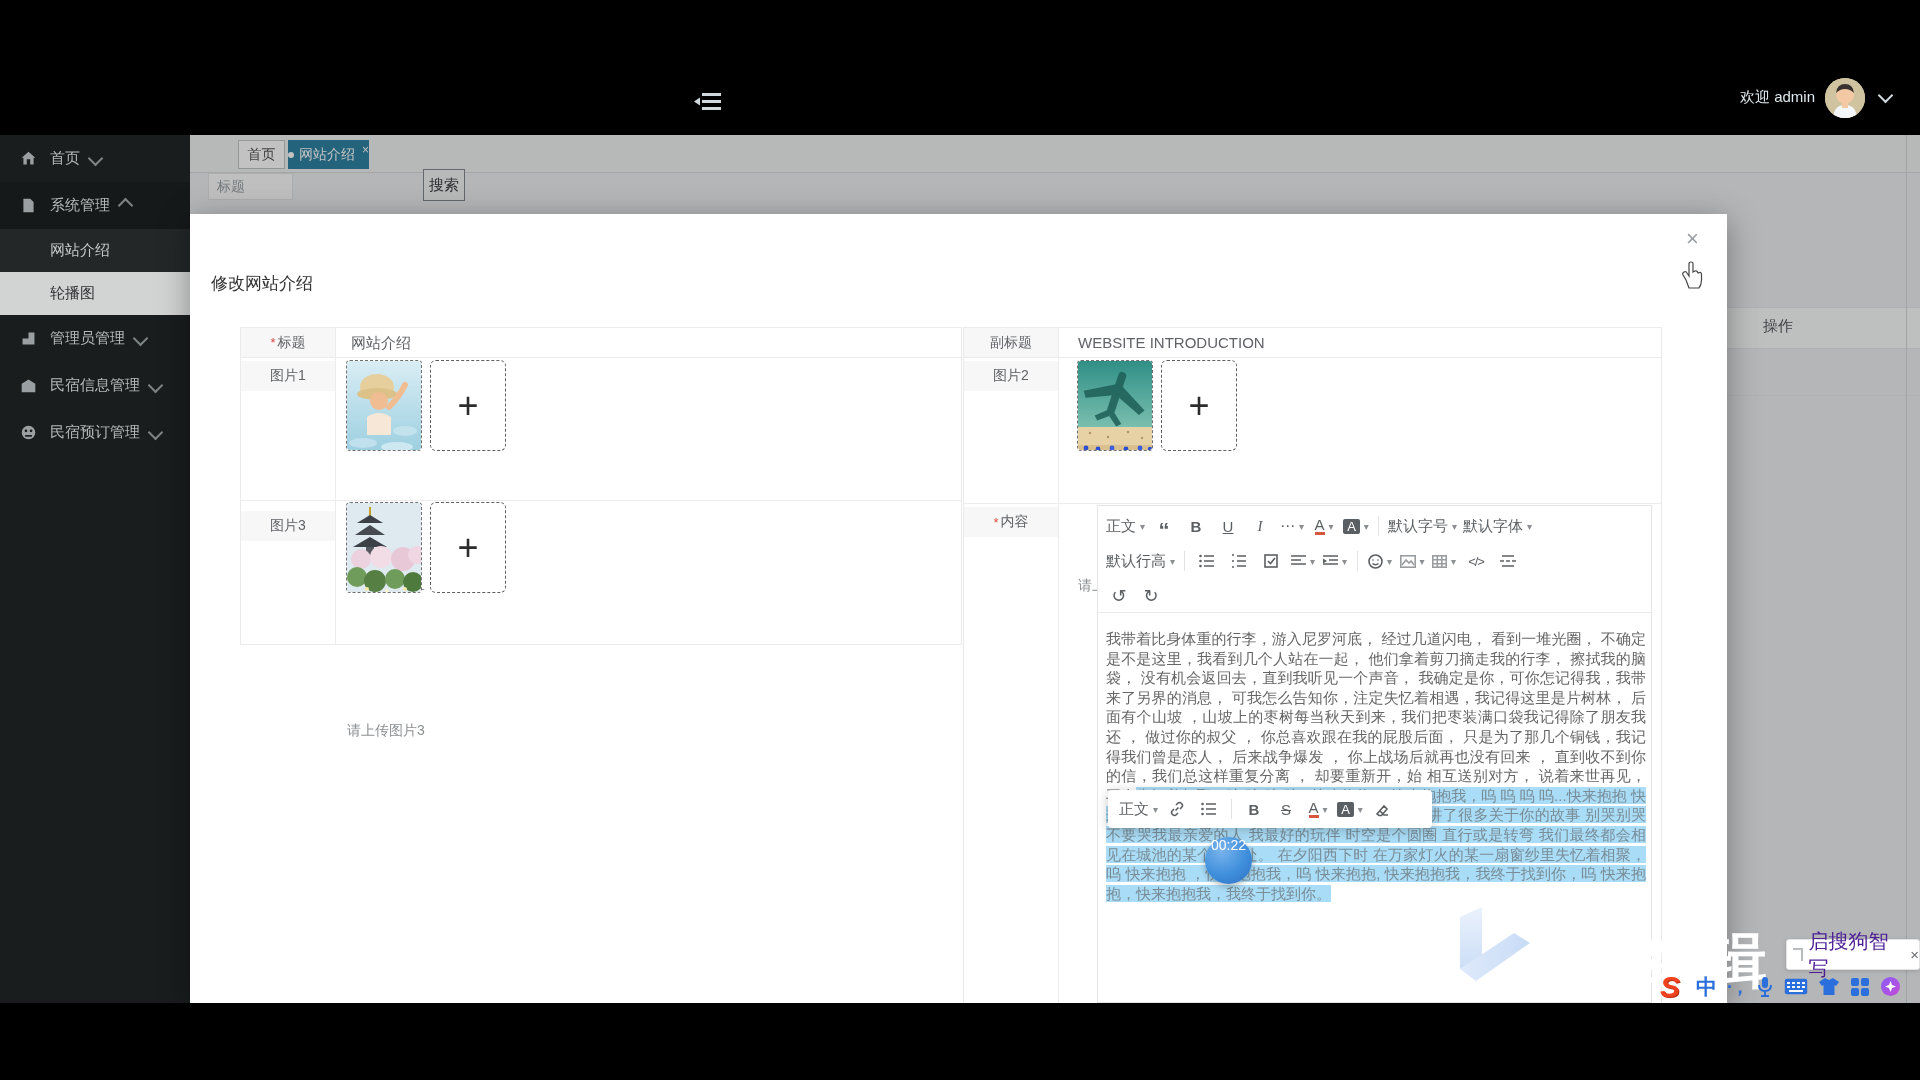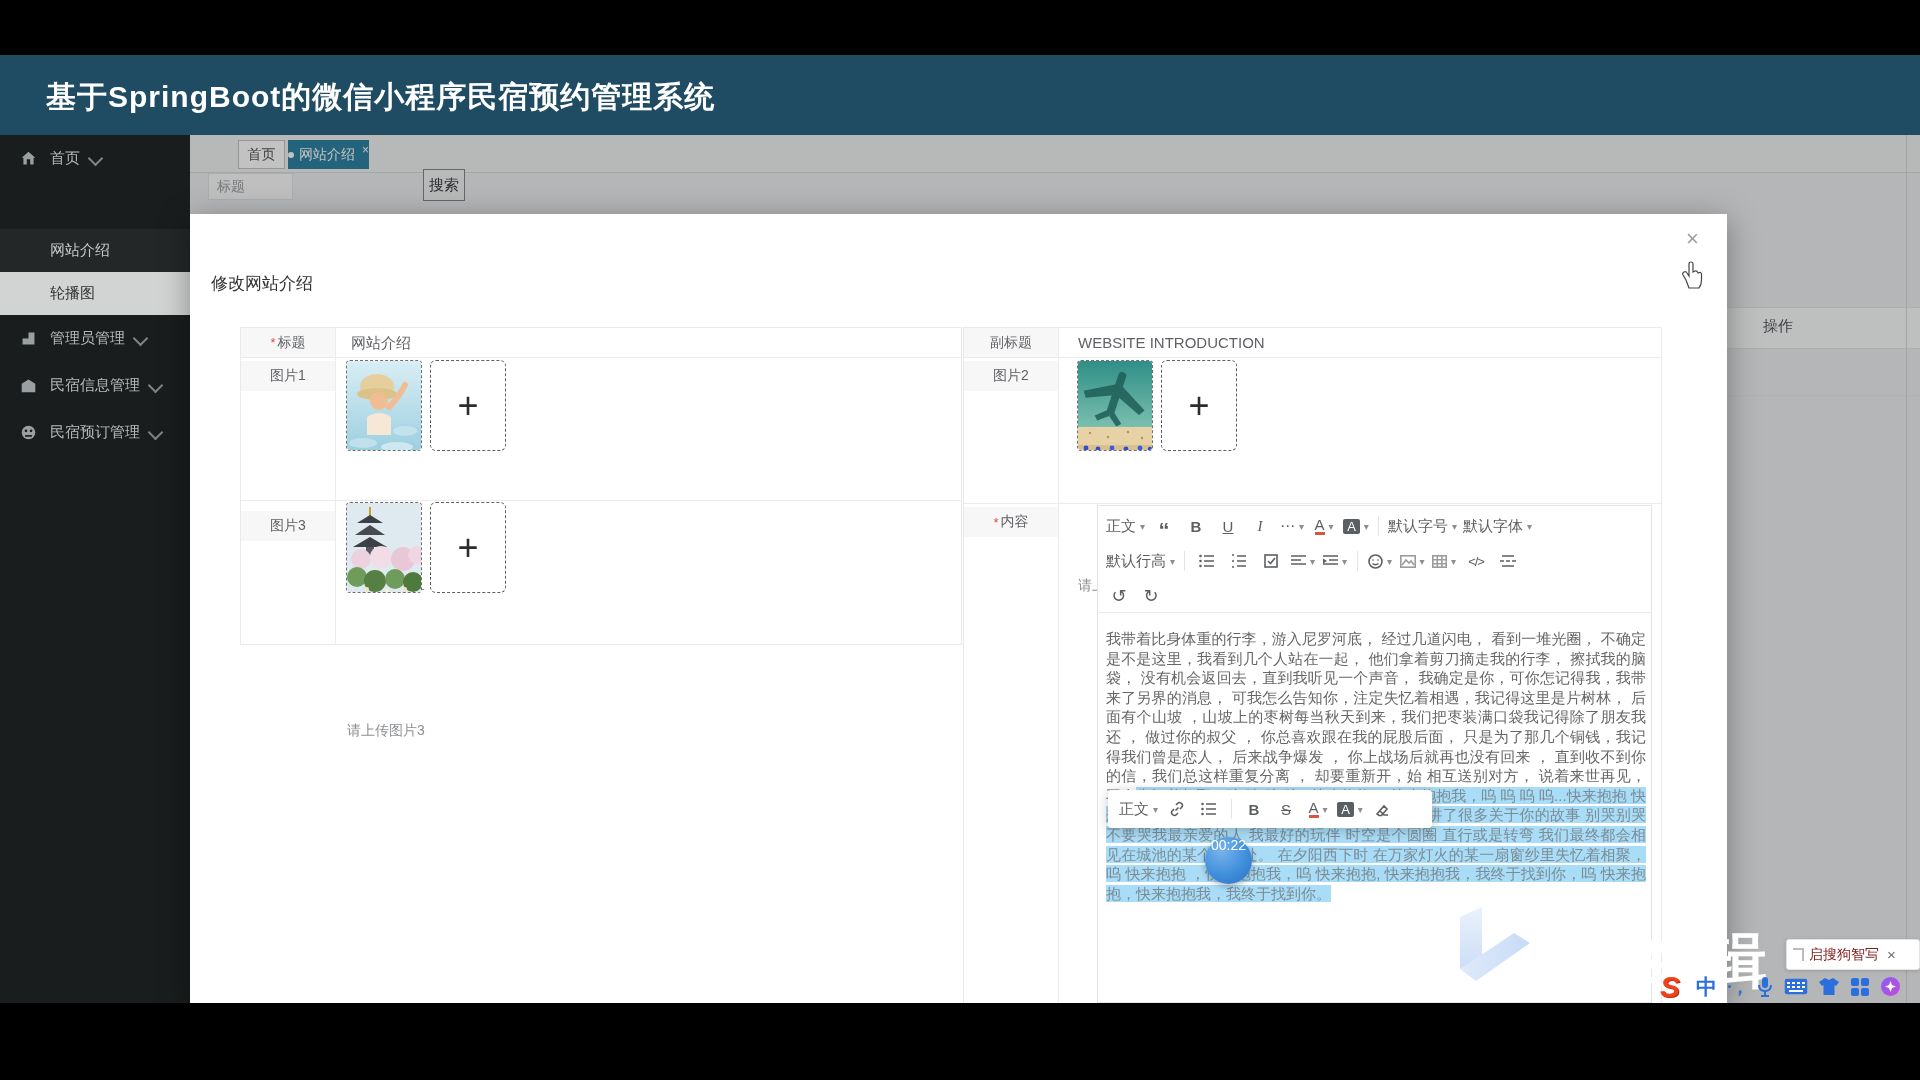--- a/index.html
+++ b/index.html
@@ -66,39 +66,36 @@
   .sel{background:#a9dcf6;color:#7a8c96;}
   
   .float-tb{left:1108px;top:790px;width:324px;height:38px;background:#fff;border-radius:4px;box-shadow:0 2px 12px rgba(0,0,0,.22);display:flex;align-items:center;padding:0 8px;box-sizing:border-box;z-index:12;}
   
   .recorder{left:1205px;top:837px;width:47px;height:47px;border-radius:50%;background:radial-gradient(circle at 35% 28%,#7ab4ec,#3f8fdc 55%,#2e6fc0);box-shadow:0 2px 6px rgba(0,0,0,.3);color:#fff;font-size:14px;display:flex;align-items:flex-start;justify-content:center;z-index:45;}
   
   .wm-logo{left:1452px;top:905px;z-index:20;opacity:.9;}
   .wm-text{left:1645px;top:918px;font-size:62px;font-weight:900;color:#fff;letter-spacing:-2px;z-index:30;white-space:nowrap;}
   .tooltip{left:1786px;top:939px;width:132px;height:29px;background:#fff;border:1px solid #e3e3e3;border-radius:3px;box-shadow:0 1px 4px rgba(0,0,0,.15);display:flex;align-items:center;z-index:35;}
   .tooltip .frag{width:9px;height:11px;border-top:2px solid #b9bcbe;border-right:2px solid #b9bcbe;margin:0 5px 0 6px;}
-  .tooltip .txt{font-size:14px;color:#7f1d1d;}
+  .tooltip .txt{font-size:20px;color:#4c1d95;}
   .tooltip .tx{margin-left:8px;color:#6a6d70;font-size:15px;cursor:pointer;}
   .ime{left:1660px;top:970px;width:250px;height:33px;display:flex;align-items:center;z-index:36;}
   .slogo{font-size:30px;font-weight:900;font-style:italic;color:#f0421c;text-shadow:1px 1px 0 #b92d10;margin-right:10px;}
   .cn{font-size:21px;font-weight:bold;color:#2a6fdb;margin:0 6px;}
   .punct{font-size:18px;font-weight:bold;color:#2a6fdb;margin:0 4px;letter-spacing:-2px;}
   .ime svg{margin:0 5px;}
   .hand{z-index:12;}
 </style>
 </head>
 <body>
 
 <div class="stage">
 
   <div class="abs bar-top"></div>
 
-  <div class="abs header">
-    <div class="abs app-title">基于SpringBoot的微信小程序民宿预约管理系统</div>
-  </div>
   <svg class="abs hamburger" viewBox="0 0 28 20">
     <rect x="8" y="1" width="19" height="3" fill="#cfd9de"></rect>
     <rect x="8" y="8" width="19" height="3" fill="#cfd9de"></rect>
     <rect x="8" y="15" width="19" height="3" fill="#cfd9de"></rect>
     <polygon points="0,9.5 6,5.5 6,13.5" fill="#cfd9de"></polygon>
   </svg>
   <div class="abs welcome">欢迎 admin</div>
   <div class="abs avatar">
     <svg width="40" height="40" viewBox="0 0 40 40">
       <rect width="40" height="40" fill="#cfc3a0"></rect>
@@ -110,20 +107,27 @@
   </div>
   <span class="abs chv" style="left:1880px;top:90px;"></span>
 
   <div class="abs sidebar">
     <div class="side-item" style="top:0px;">
       <svg class="ic" viewBox="0 0 20 20">
           <path d="M10 2 L18 9 L16 9 L16 17 L12 17 L12 11 L8 11 L8 17 L4 17 L4 9 L2 9 Z"></path>
         </svg>
       <span>首页</span>
       <span class="chv cv" style="border-color:#7e8486;"></span>
+    </div>
+    <div class="side-item" style="top:47px;background:#161919;">
+      <svg class="ic" viewBox="0 0 20 20">
+          <path d="M4 2 L12 2 L16 6 L16 18 L4 18 Z"></path>
+        </svg>
+      <span>系统管理</span>
+      <span class="chv cv up" style="border-color:#7e8486;"></span>
     </div>
     <div class="sub-item sub-active" style="top:94px;">
       <span>网站介绍</span>
     </div>
     <div class="sub-item sub-normal" style="top:137px;">
       <span>轮播图</span>
     </div>
     <div class="side-item" style="top:180px;">
       <svg class="ic" viewBox="0 0 20 20">
           <path d="M3 3 H17 V17 H3 Z M3 3 H10 V10 H3 Z" fill-rule="evenodd"></path>

